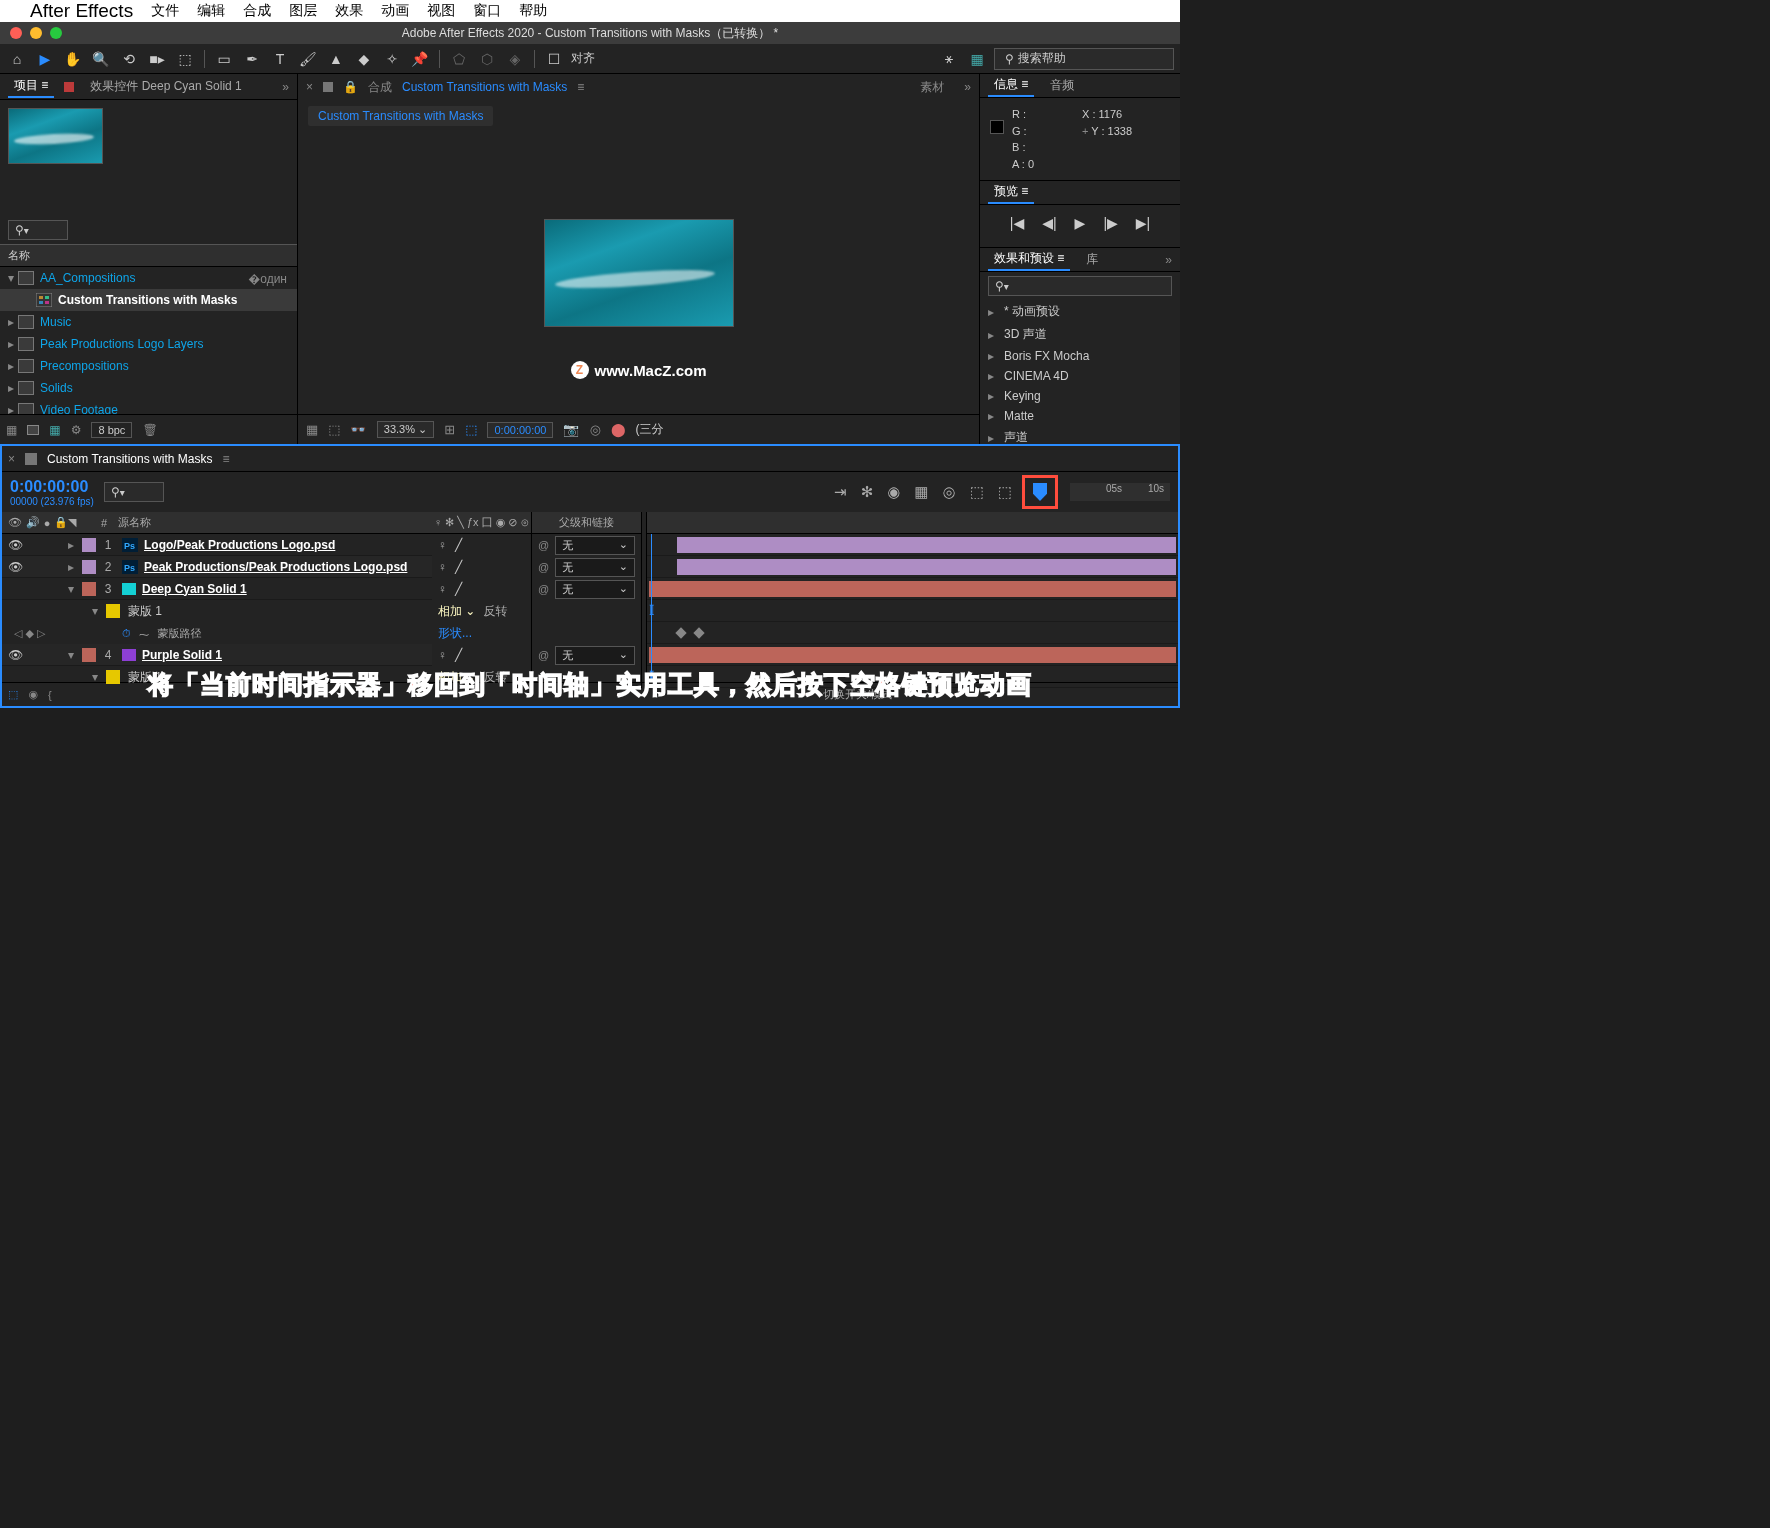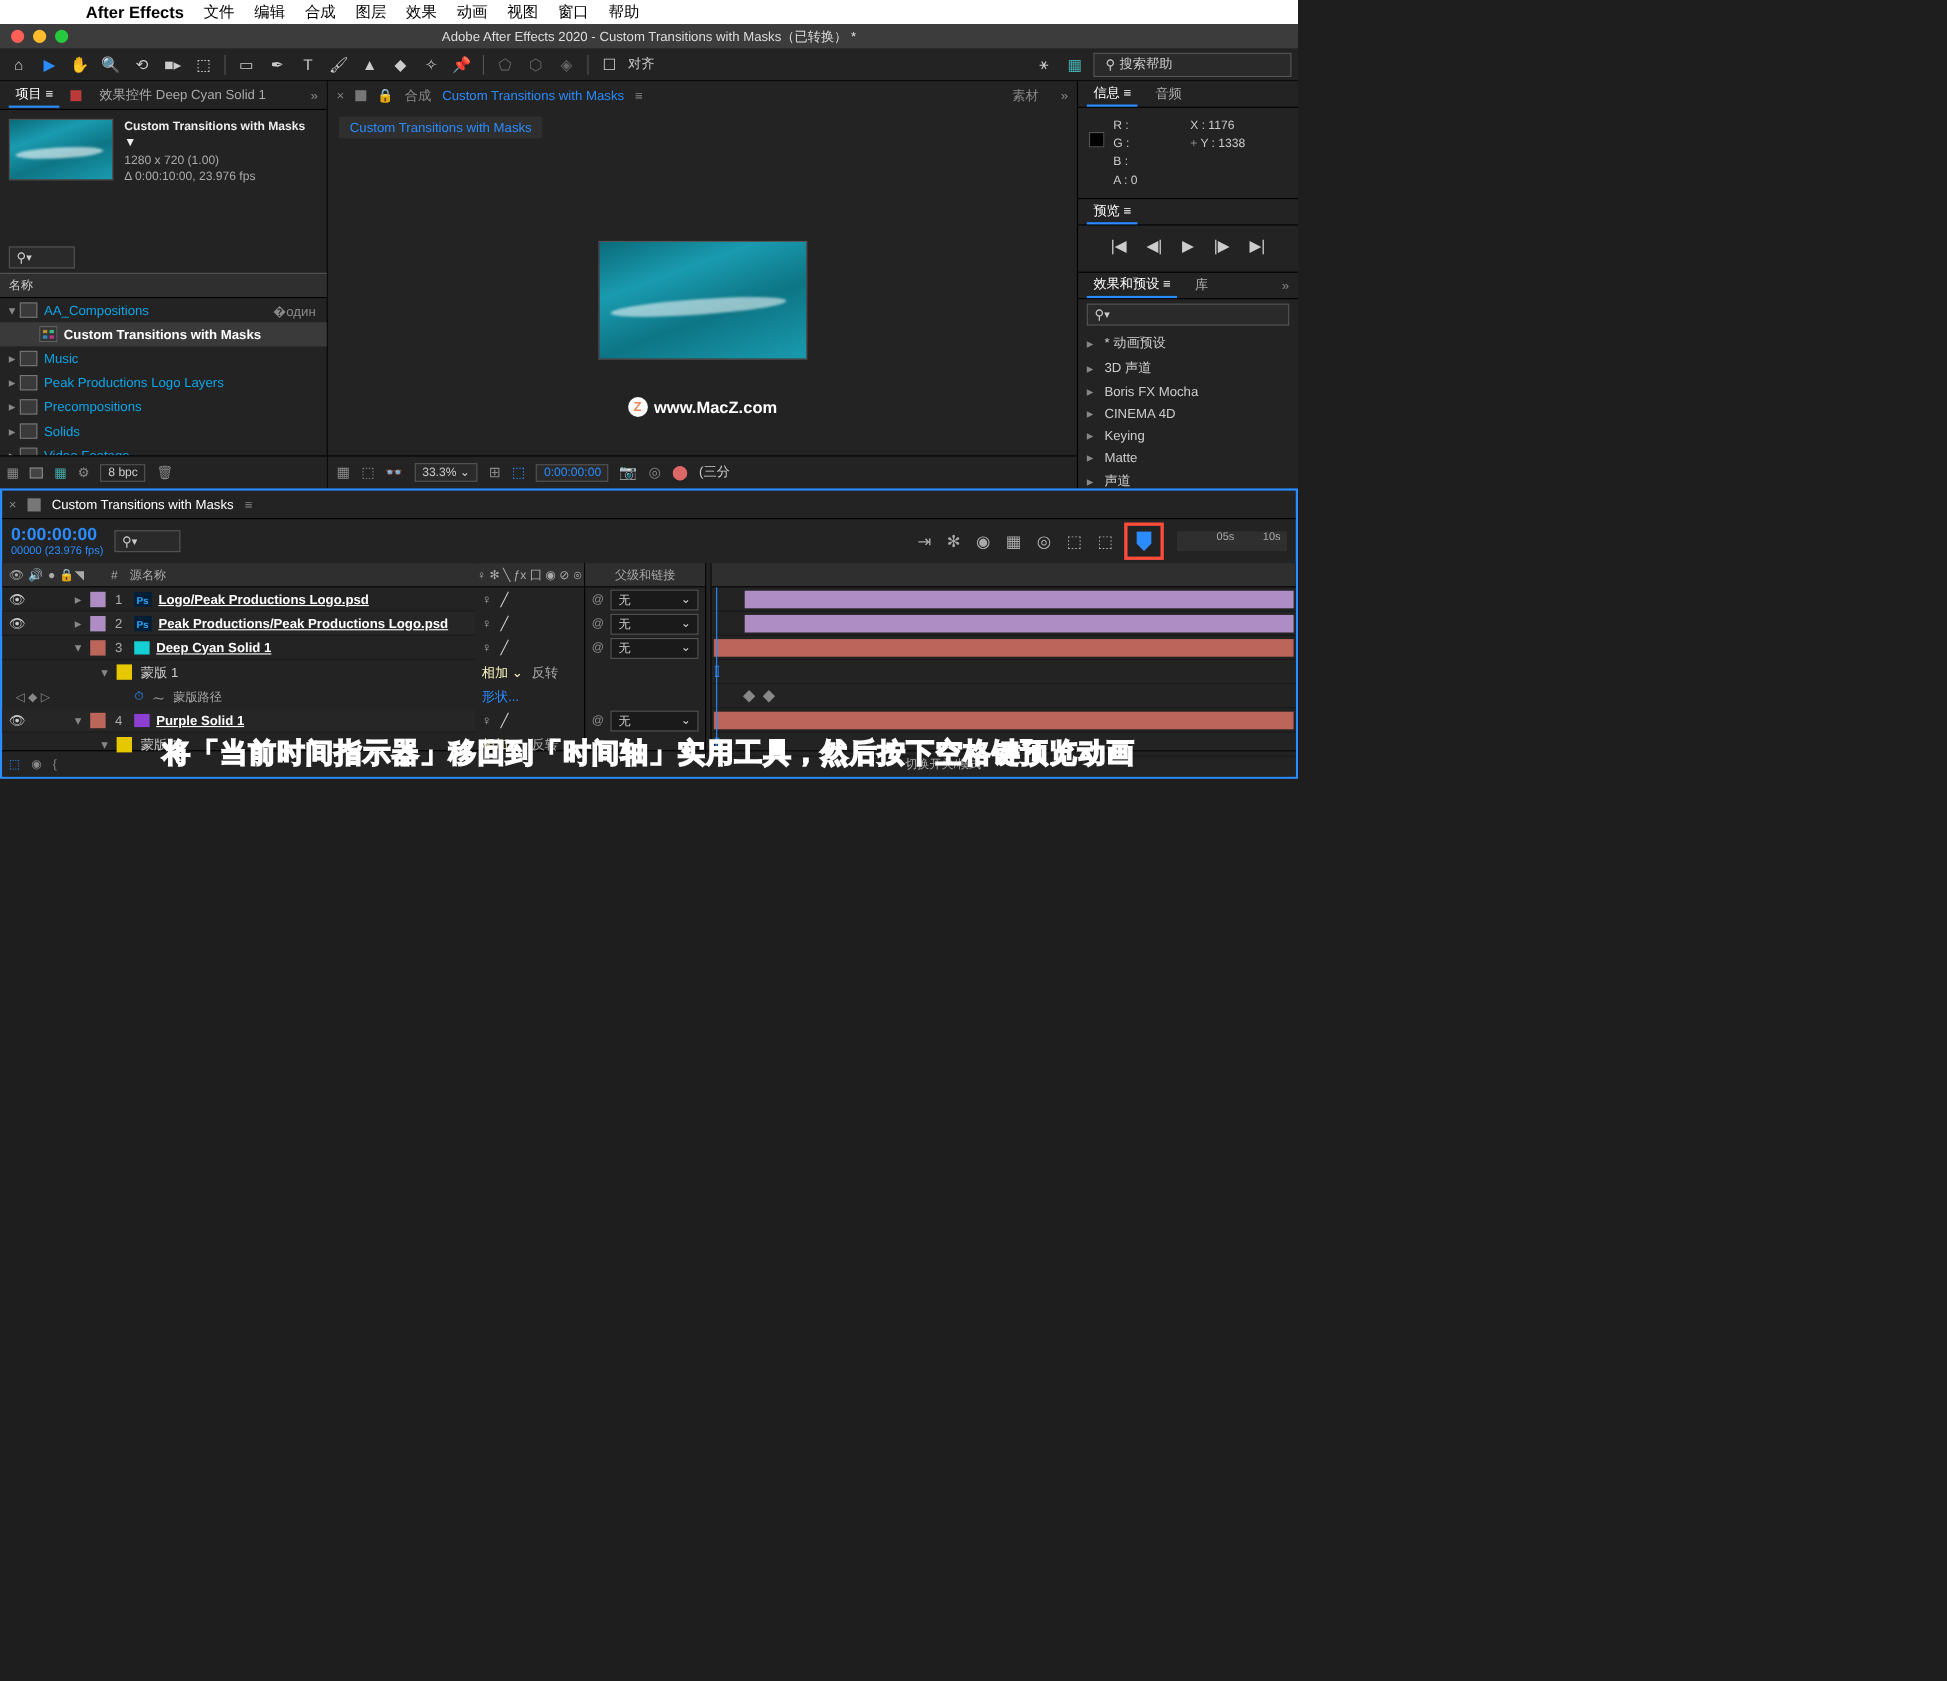--- a/index.html
+++ b/index.html
@@ -1,21 +1,21 @@
 <!DOCTYPE html>
 <html><head>
 <meta charset="utf-8">
 <style>
 * { margin: 0; padding: 0; box-sizing: border-box; font-family: -apple-system, "Helvetica Neue", Arial, sans-serif; }
 body { background: #1e1e1e; color: #ccc; width: 1180px; height: 1018px; overflow: hidden; font-size: 12px; }
 
 
 .menubar { background: #fff; height: 22px; display: flex; align-items: center; padding: 0 12px; gap: 18px; color: #000; font-size: 14px; }
 .menubar .apple { font-size: 16px; }
-.menubar .app-name { font-weight: 700; font-size: 15px; margin-left: 48px; }
+.menubar .app-name { font-weight: 400; font-size: 19px; }
 .menubar span { cursor: default; }
 
 
 .titlebar { background: #3c3c3c; height: 22px; display: flex; align-items: center; position: relative; color: #ddd; }
 .traffic { display: flex; gap: 8px; padding-left: 10px; }
 .traffic span { width: 12px; height: 12px; border-radius: 50%; display: inline-block; }
 .tl-red { background: #ff5f56; } .tl-yellow { background: #ffbd2e; } .tl-green { background: #27c93f; }
 .titlebar .title { position: absolute; left: 50%; transform: translateX(-50%); font-size: 12px; }
 
 
@@ -211,25 +211,20 @@
 
   <div class="project-panel">
     <div class="panel-header">
       <span class="tab active"><span>项目</span> ≡</span>
       <span style="width:10px;height:10px;background:#bc3a3a;display:inline-block"></span>
       <span class="tab">效果控件 Deep Cyan Solid 1</span>
       <span class="right-icon">»</span>
     </div>
     <div class="comp-info">
       <div class="thumb"></div>
-      <div class="comp-meta">
-        <div class="title"><span>Custom Transitions with Masks</span> ▼</div>
-        <div>1280 x 720 (1.00)</div>
-        <div>Δ 0:00:10:00, 23.976 fps</div>
-      </div>
     </div>
     <div style="flex:.3"></div>
     <div class="search-row">
       <div class="search-box">⚲<sub>▾</sub></div>
     </div>
     <div class="col-hdr">名称</div>
     <div class="tree">
       <div class="tree-row">
         <span class="twisty">▾</span>
           <span class="folder-ic"></span>

